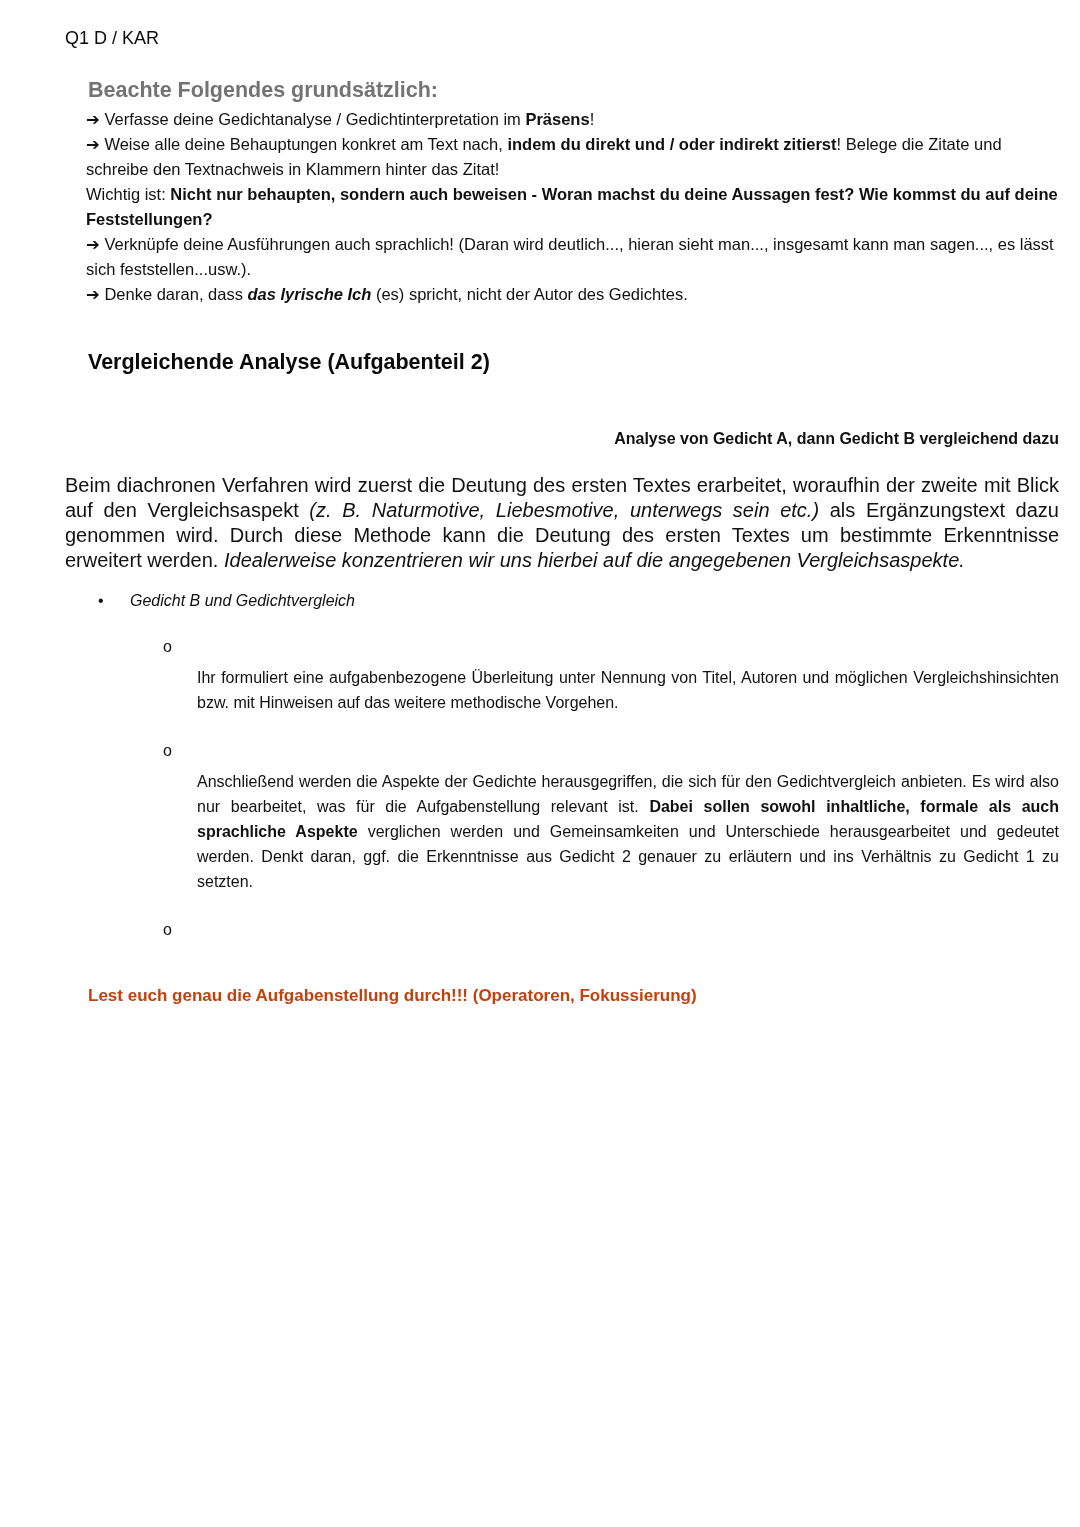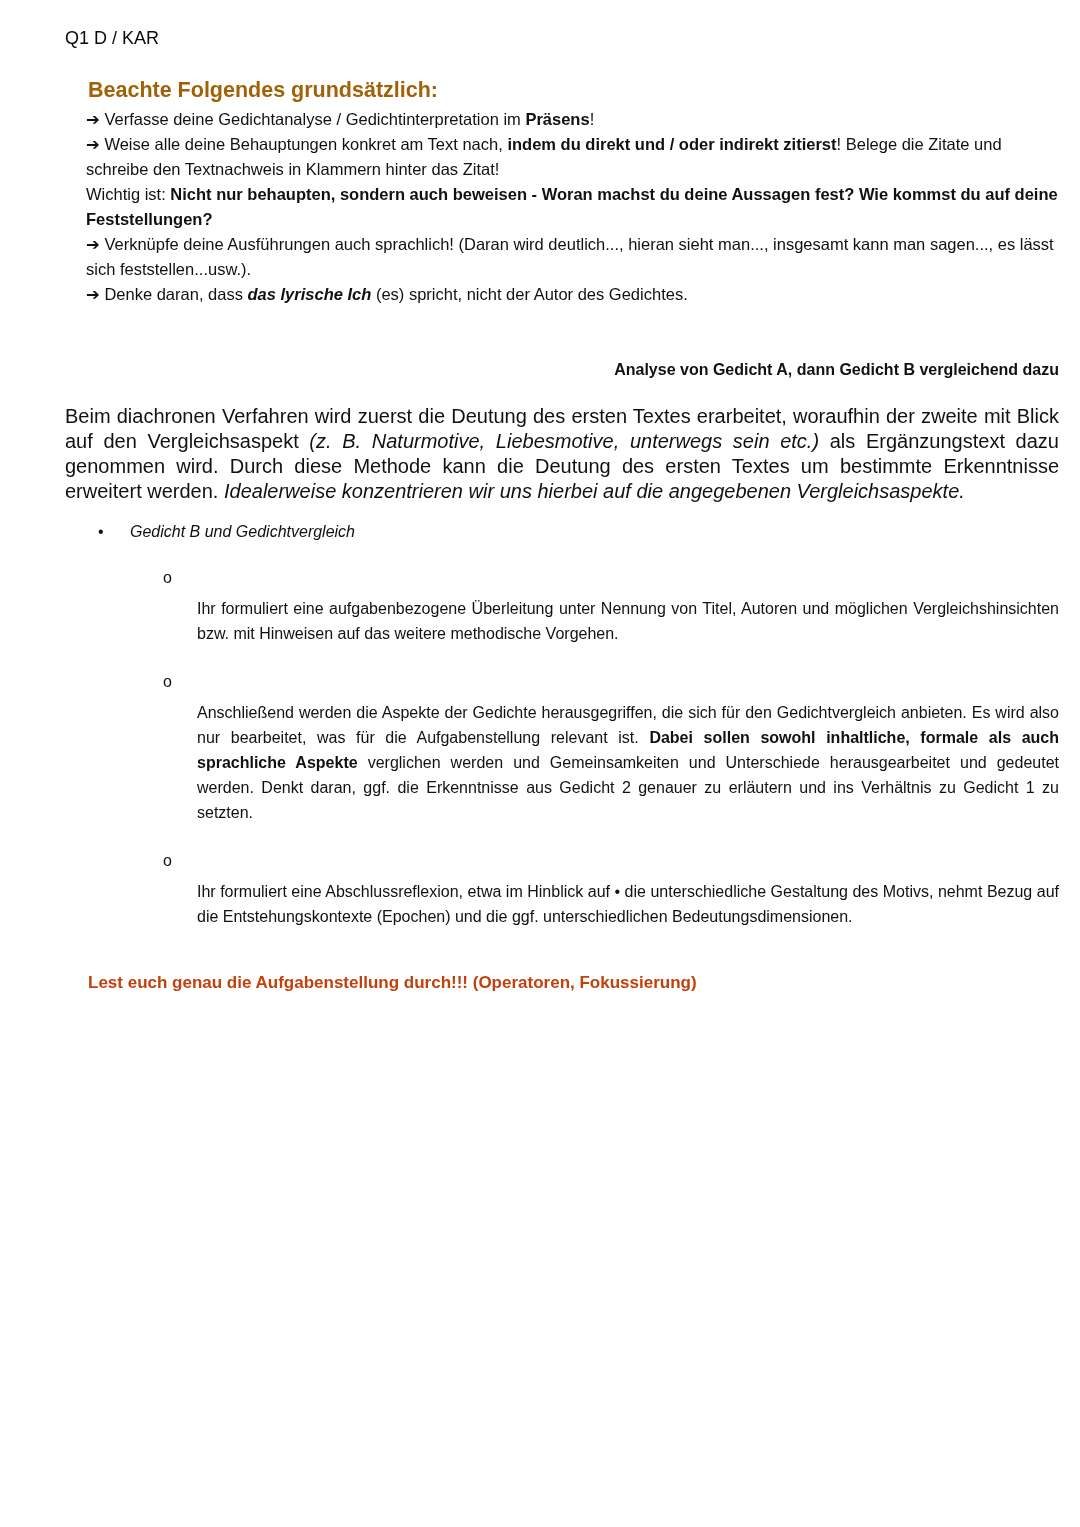--- a/index.html
+++ b/index.html
@@ -30,21 +30,21 @@
   }
   
   .basics {
     margin: 26px 0 0 21px;
   }
   .basics-heading {
     margin: 0 0 3px 2px;
     font-size: 21.5px;
     line-height: 28px;
     font-weight: bold;
-    color: #a16207;
+    color: #737373;
   }
   .basics-item {
     margin: 0;
     font-size: 16.5px;
     line-height: 25px;
     text-align: left;
   }
   
   .section-heading {
     margin: 41px 0 0 23px;
@@ -114,20 +114,21 @@
 
   <section class="basics">
     <h1 class="basics-heading">Beachte Folgendes grundsätzlich:</h1>
     <p class="basics-item"><span>➔ Verfasse deine Gedichtanalyse / Gedichtinterpretation im </span><span class="seg-b">Präsens</span><span>!</span></p>
     <p class="basics-item"><span>➔ Weise alle deine Behauptungen konkret am Text nach, </span><span class="seg-b">indem du direkt und / oder indirekt zitierst</span><span>! Belege die Zitate und schreibe den Textnachweis in Klammern hinter das Zitat!</span></p>
     <p class="basics-item"><span>Wichtig ist: </span><span class="seg-b">Nicht nur behaupten, sondern auch beweisen - Woran machst du deine Aussagen fest? Wie kommst du auf deine Feststellungen?</span></p>
     <p class="basics-item"><span>➔ Verknüpfe deine Ausführungen auch sprachlich! (Daran wird deutlich..., hieran sieht man..., insgesamt kann man sagen..., es lässt sich feststellen...usw.).</span></p>
     <p class="basics-item"><span>➔ Denke daran, dass </span><span class="seg-b seg-i">das lyrische Ich</span><span> (es) spricht, nicht der Autor des Gedichtes.</span></p>
   </section>
 
+  <h2 class="section-heading">Vergleichende Analyse (Aufgabenteil 2)</h2>
 
   <div class="subheading">Analyse von Gedicht A, dann Gedicht B vergleichend dazu</div>
 
   <p class="method-paragraph"><span>Beim diachronen Verfahren wird zuerst die Deutung des ersten Textes erarbeitet, woraufhin der zweite mit Blick auf den Vergleichsaspekt </span><span class="seg-i">(z. B. Naturmotive, Liebesmotive, unterwegs sein etc.)</span><span> als Ergänzungstext dazu genommen wird. Durch diese Methode kann die Deutung des ersten Textes um bestimmte Erkenntnisse erweitert werden. </span><span class="seg-i">Idealerweise konzentrieren wir uns hierbei auf die angegebenen Vergleichsaspekte.</span></p>
 
   <div class="bullet-row">
     <span class="bullet-marker">•</span>
     <span class="bullet-text">Gedicht B und Gedichtvergleich</span>
   </div>
 
@@ -136,18 +137,17 @@
     <span class="content"><span>Ihr formuliert eine aufgabenbezogene Überleitung unter Nennung von Titel, Autoren und möglichen Vergleichshinsichten bzw. mit Hinweisen auf das weitere methodische Vorgehen.</span></span>
   </div>
 
   <div class="sub-bullet">
     <span class="marker">o</span>
     <span class="content"><span>Anschließend werden die Aspekte der Gedichte herausgegriffen, die sich für den Gedichtvergleich anbieten. Es wird also nur bearbeitet, was für die Aufgabenstellung relevant ist. </span><span class="seg-b">Dabei sollen sowohl inhaltliche, formale als auch sprachliche Aspekte</span><span> verglichen werden und Gemeinsamkeiten und Unterschiede herausgearbeitet und gedeutet werden. Denkt daran, ggf. die Erkenntnisse aus Gedicht 2 genauer zu erläutern und ins Verhältnis zu Gedicht 1 zu setzten.</span></span>
   </div>
 
   <div class="sub-bullet">
     <span class="marker">o</span>
-    <span class="content"><span>Ihr formuliert eine Abschlussreflexion, etwa im Hinblick auf • die unterschiedliche Gestaltung des Motivs, nehmt Bezug auf die Entstehungskontexte (Epochen) und die ggf. unterschiedlichen Bedeutungsdimensionen.</span></span>
   </div>
 
   <div class="closing">Lest euch genau die Aufgabenstellung durch!!! (Operatoren, Fokussierung)</div>
 
 </div>
 
 </body></html>

